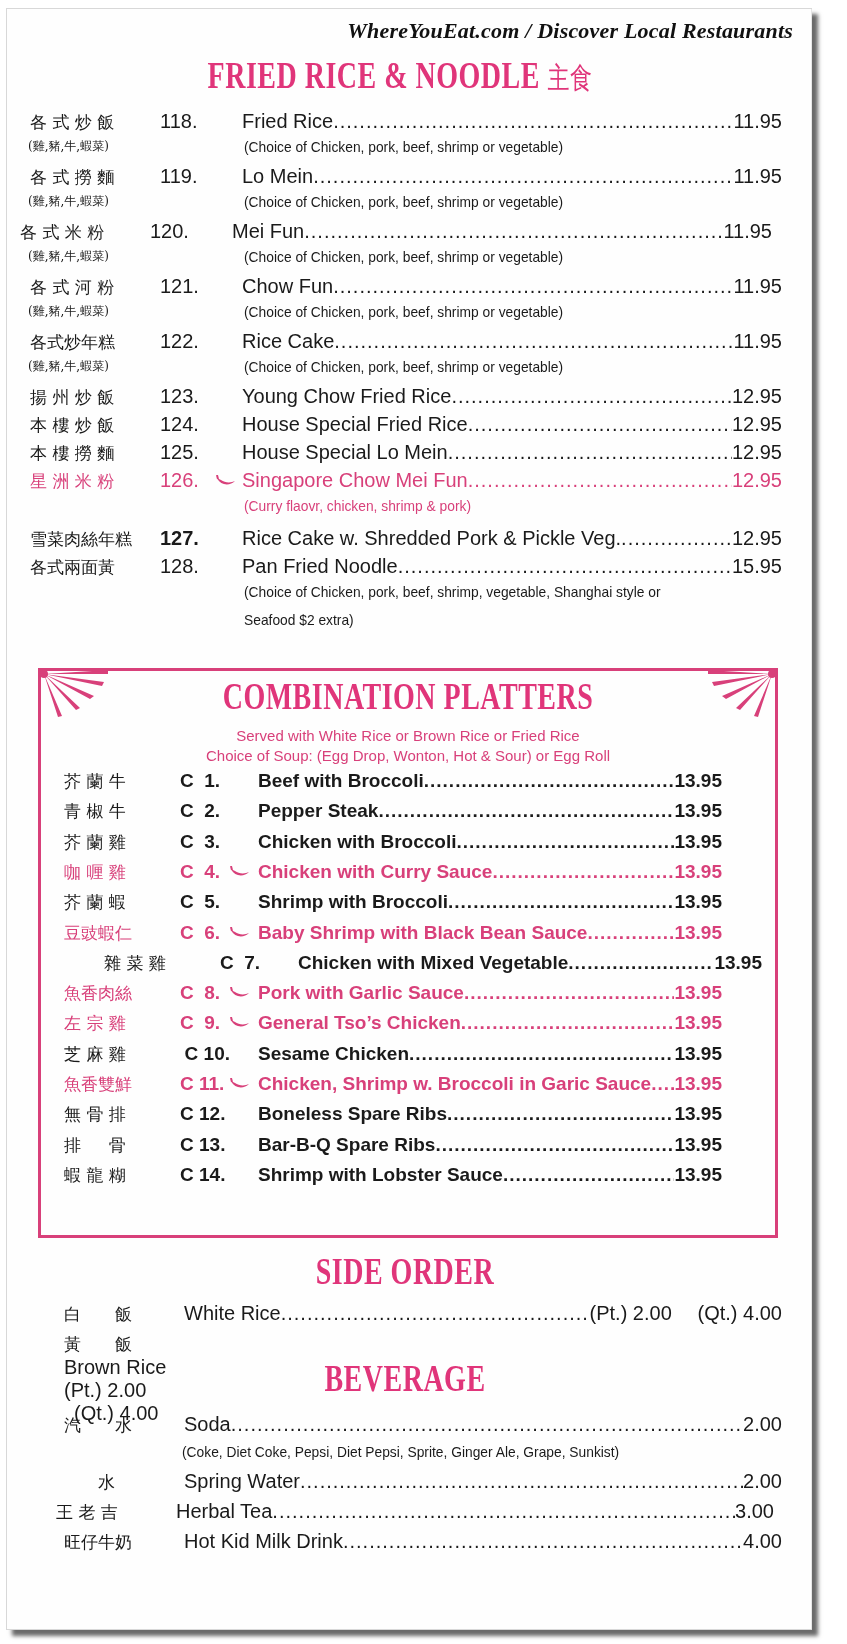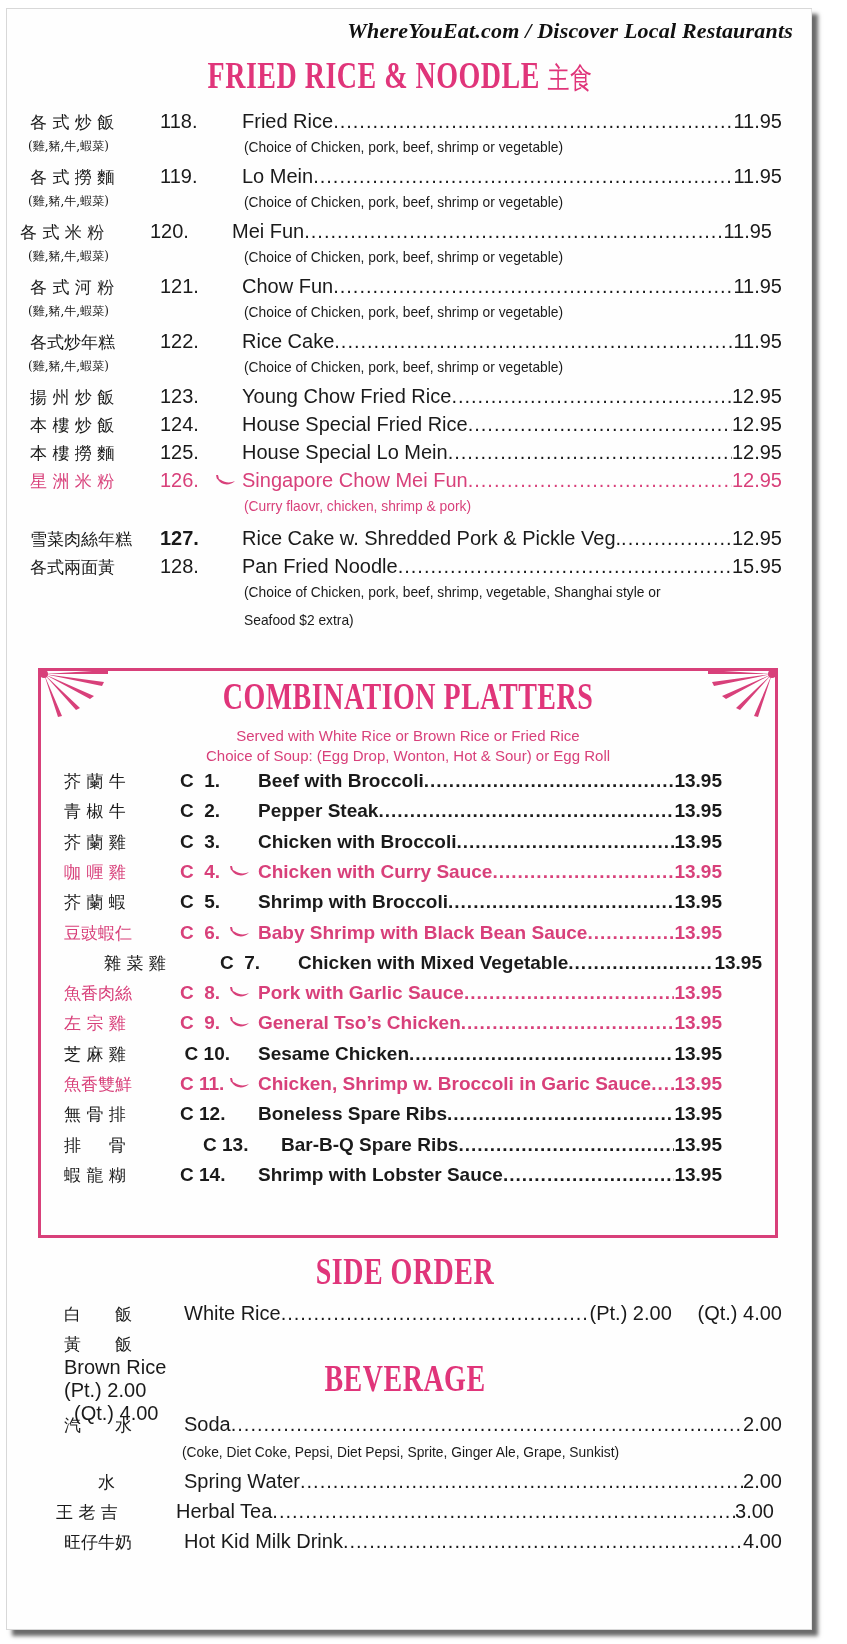--- a/index.html
+++ b/index.html
@@ -266,21 +266,21 @@
     <div class="row combo-row" style="left:64px; top:1103.3px; width:658px; height:26px;">
       <span class="cn" style="width:116px; display:inline-block; font-weight:normal;">無 骨 排</span>
       <span class="cnum" style="width:50px; display:inline-block; white-space:pre;">C 12.</span>
       <span style="width:28px; display:inline-block;"></span>
       <span class="name">Boneless Spare Ribs</span>
       <span class="dots"></span>
       <span class="price">13.95</span>
     </div>
     <div class="row combo-row" style="left:64px; top:1133.6px; width:658px; height:26px;">
       <span class="cn" style="width:116px; display:inline-block; font-weight:normal;">排 　 骨</span>
-      <span class="cnum" style="width:50px; display:inline-block; white-space:pre;margin-left:23px;">C 13.</span>
+      <span class="cnum" style="width:50px; display:inline-block; white-space:pre;">C 13.</span>
       <span style="width:28px; display:inline-block;"></span>
       <span class="name">Bar-B-Q Spare Ribs</span>
       <span class="dots"></span>
       <span class="price">13.95</span>
     </div>
     <div class="row combo-row" style="left:64px; top:1163.9px; width:658px; height:26px;">
       <span class="cn" style="width:116px; display:inline-block; font-weight:normal;">蝦 龍 糊</span>
       <span class="cnum" style="width:50px; display:inline-block; white-space:pre;">C 14.</span>
       <span style="width:28px; display:inline-block;"></span>
       <span class="name">Shrimp with Lobster Sauce</span>

